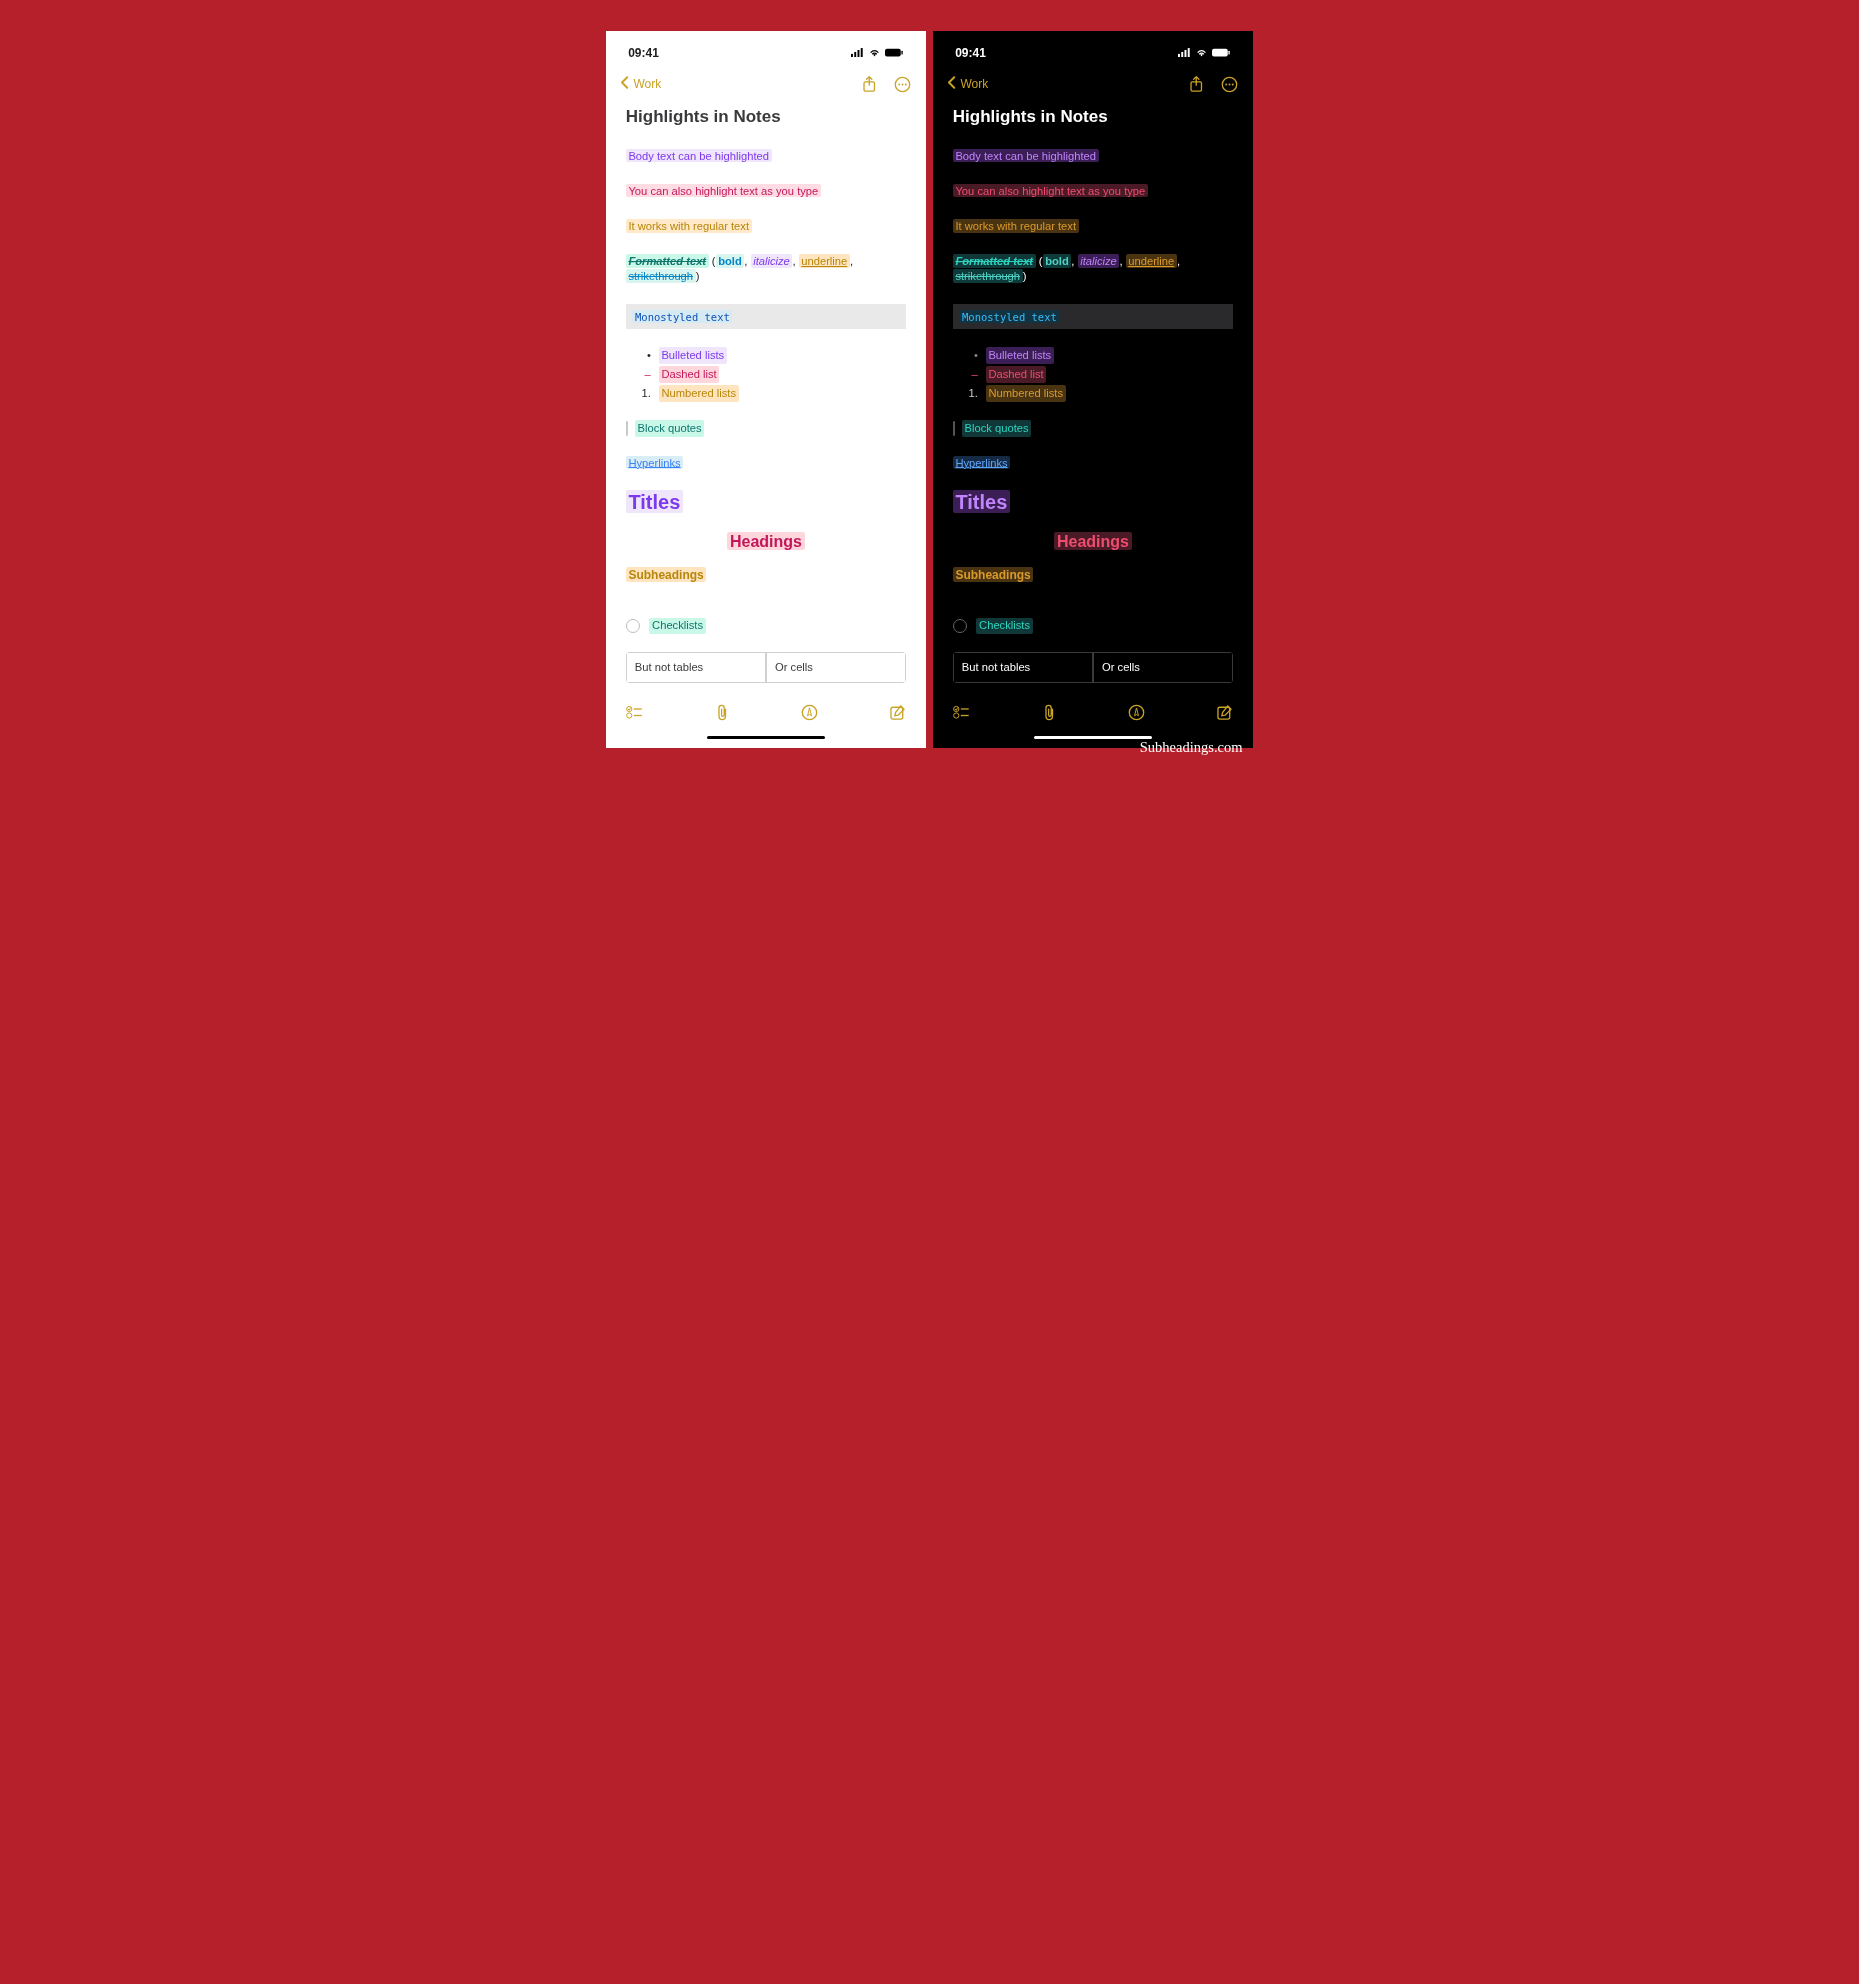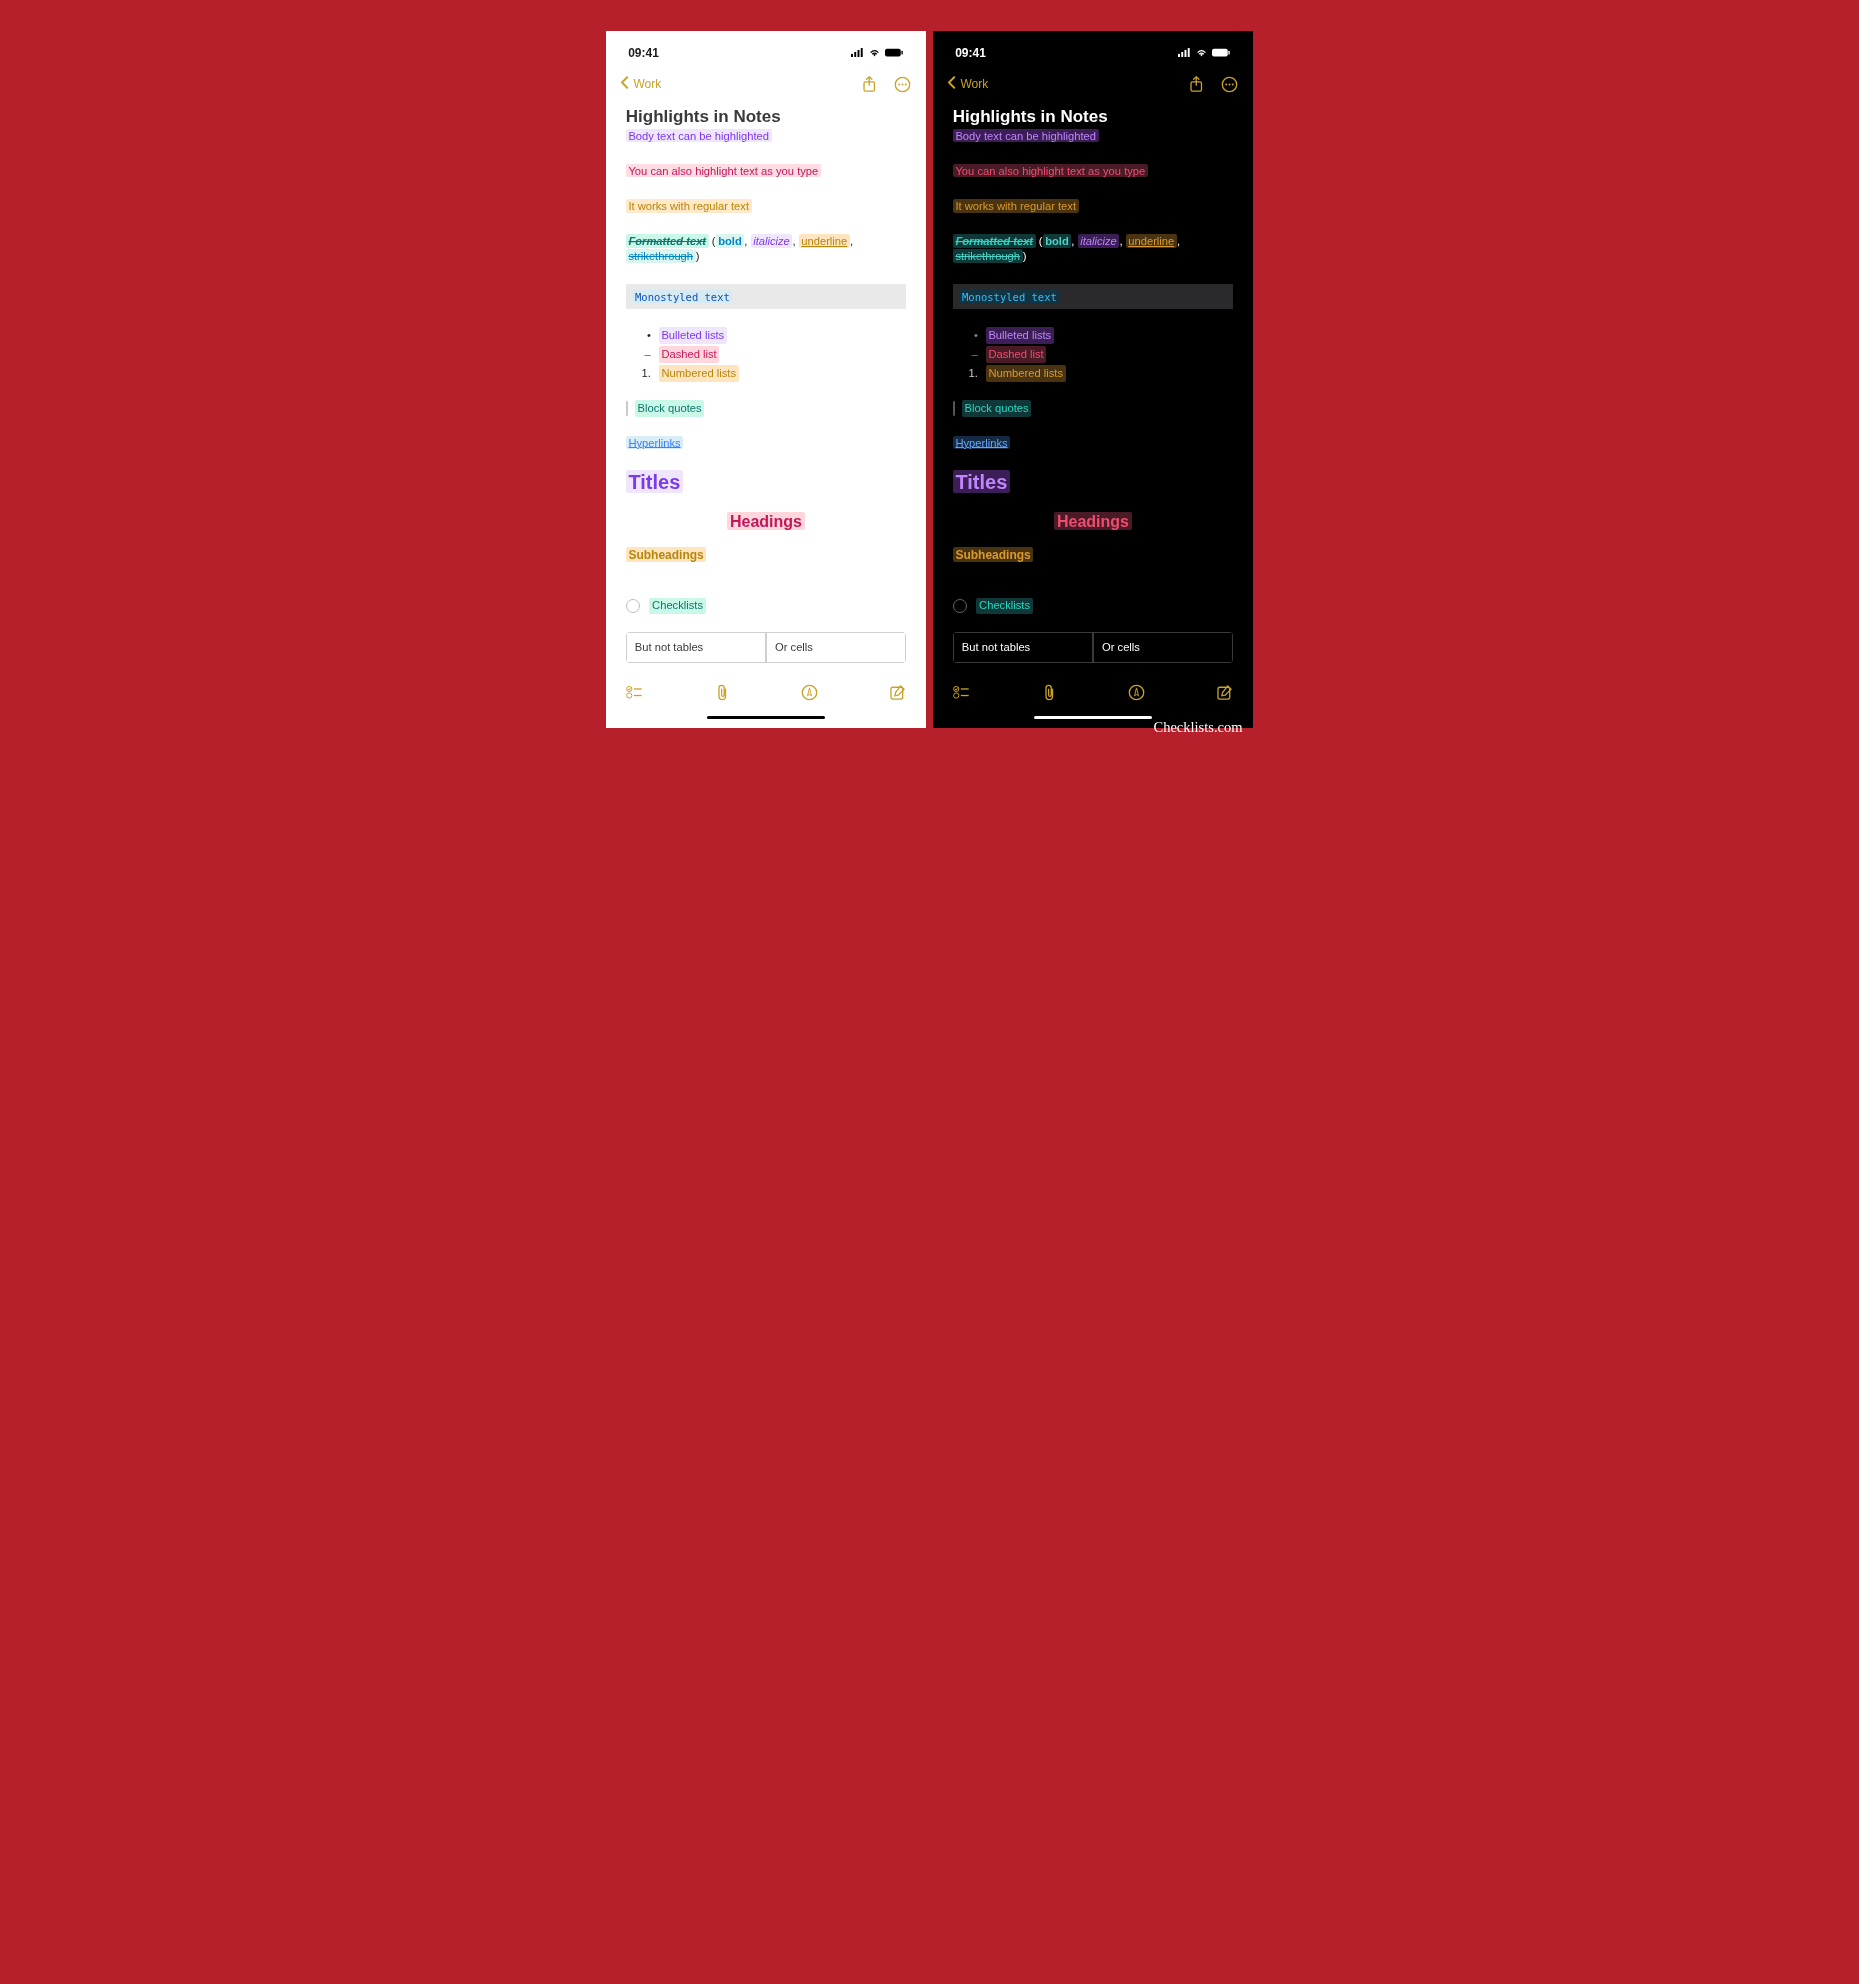--- a/index.html
+++ b/index.html
@@ -55,21 +55,21 @@
   }
   .nav-spacer { flex: 1; }
   .nav-icon { width: 18.4px; height: 18.4px; display:flex; align-items:center; justify-content:center; }
 
   .content {
     padding: 4px 20px 13px 20px;
     flex: 1;
     font-size: 11.2px;
     line-height: 1.35;
   }
-  .note-title { font-size: 17px; font-weight: 700; }
+  .note-title { font-size: 17px; font-weight: 700; margin-bottom: 20px; }
   .light .note-title { color: #3a3a3c; }
   .dark  .note-title { color: #ffffff; }
 
   .para { margin-bottom: 20px; }
   .hl { padding: 0.7px 2.6px; border-radius: 2px; }
   .light .hl.pink   { background: #ffdbe3; color:#c2185b; }
   .light .hl.orange { background: #ffe9c9; color:#b8860b; }
   .light .hl.teal   { background: #c9f7e8; color:#0f766e; }
   .light .hl.mint   { background: #d8f5f0; color:#0284c7; }
   .light .hl.lav    { background: #f0e6fb; color:#7c3aed; }
@@ -412,15 +412,15 @@
             <svg width="17" height="17" viewBox="0 0 26 26">
               <rect x="3" y="5" width="18" height="18" rx="3" stroke="#c9a227" stroke-width="2" fill="none"></rect>
               <path d="M18 3 L23 8 L14 17 L9 18 L10 13 Z" stroke="#c9a227" stroke-width="2" fill="none"></path>
             </svg>
           </div>
       </div>
       <div class="home-indicator"></div>
     </div>
 
   </div>
-  <div class="attribution">Checklists.com</div>
+  <div class="attribution">Subheadings.com</div>
 </div>
 
 
 </body></html>

